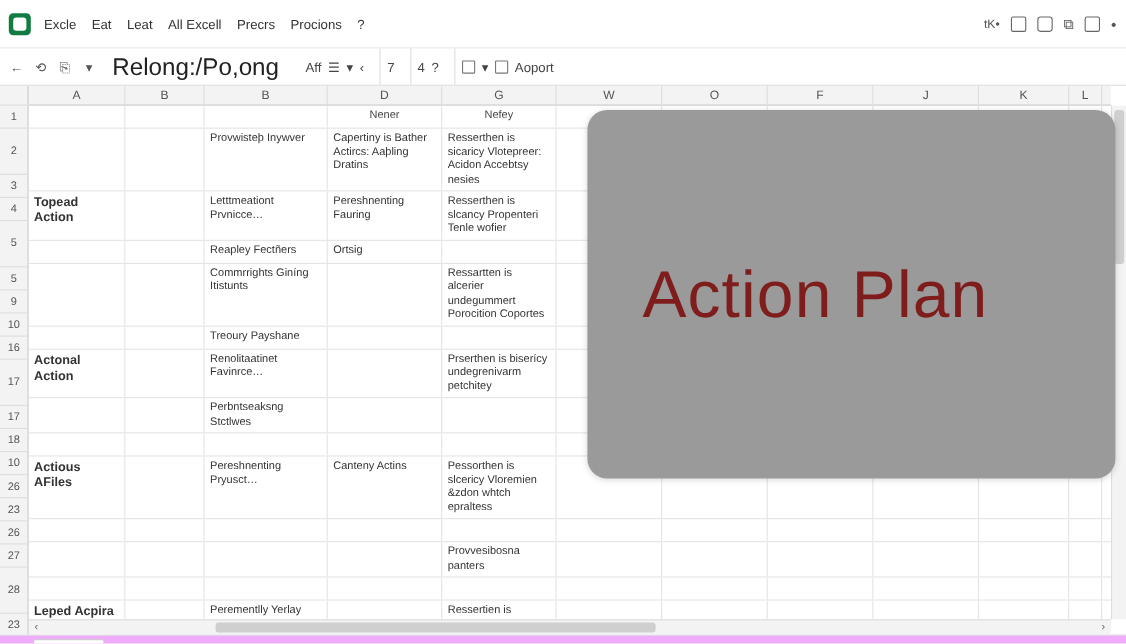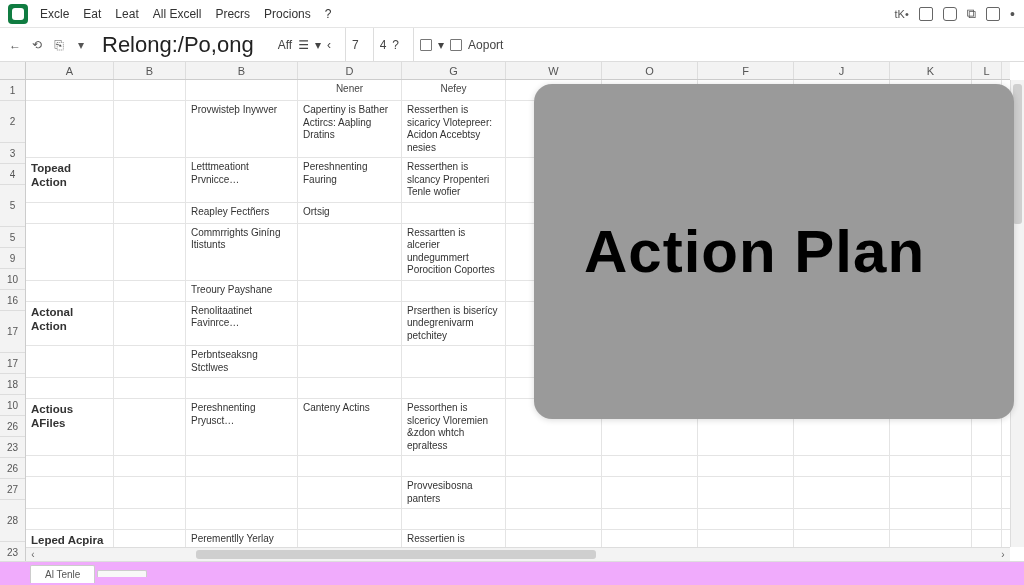--- a/index.html
+++ b/index.html
@@ -1,17 +1,17 @@
 <!DOCTYPE html>
 <html><head>
 <meta charset="utf-8">
 <style>
 *{box-sizing:border-box;margin:0;padding:0;font-family:"Segoe UI",Arial,sans-serif}
 body{width:1024px;height:585px;overflow:hidden;background:#fff;color:#333;font-size:11px;position:relative}
-.topbar{height:28px;display:flex;align-items:center;padding:0 8px;border-bottom:1px solid #e5e5e5}
+.topbar{height:44px;display:flex;align-items:center;padding:0 8px;border-bottom:1px solid #e5e5e5}
 .app-icon{width:20px;height:20px;background:#107c41;border-radius:4px;margin-right:12px;position:relative}
 .app-icon::after{content:"";position:absolute;left:4px;top:4px;width:12px;height:12px;border-radius:3px;background:#fff}
 .menu{display:flex;gap:14px;font-size:12px;color:#333}
 .menu span{cursor:pointer}
 .topbar-right{margin-left:auto;display:flex;gap:10px;align-items:center;color:#555}
 .topbar-right .ico{width:14px;height:14px;border:1.5px solid #666;border-radius:2px}
 .topbar-right .dots{font-size:14px;letter-spacing:1px}
 
 .toolbar{height:34px;display:flex;align-items:center;padding:0 8px;gap:8px;border-bottom:1px solid #ddd}
 .nav-ico{width:14px;height:14px;color:#555;display:flex;align-items:center;justify-content:center;font-size:12px}
@@ -43,21 +43,21 @@
 .vthumb{position:absolute;left:2px;right:2px;top:4px;height:140px;background:#cfcfcf;border-radius:3px}
 .hscroll{position:absolute;left:26px;right:14px;bottom:0;height:14px;background:#f3f3f3;border-top:1px solid #ddd}
 .hthumb{position:absolute;top:2px;bottom:2px;left:170px;width:400px;background:#cfcfcf;border-radius:3px}
 .hscroll .arrow{position:absolute;top:0;width:14px;height:14px;text-align:center;font-size:10px;color:#666;line-height:14px}
 
 .tabstrip{height:24px;display:flex;align-items:center;background:#f0abfc;border-top:1px solid #ddd;padding-left:30px;gap:2px}
 .tab{padding:3px 14px;background:#fff;border:1px solid #ccc;border-bottom:none;font-size:10px;color:#555;border-radius:2px 2px 0 0}
 .tab.blank{background:#f8f8f8;width:50px}
 
 .overlay{position:absolute;right:10px;top:22px;width:480px;height:335px;background:#9a9a9a;border-radius:18px;z-index:10;box-shadow:0 1px 6px rgba(0,0,0,0.15);display:flex;align-items:center;justify-content:center}
-.overlay-txt{color:#000000;font-size:60px;font-weight:700;letter-spacing:1px;white-space:nowrap;overflow:hidden;width:100%;padding-left:50px}
+.overlay-txt{color:#7f1d1d;font-size:60px;font-weight:400;letter-spacing:1px;white-space:nowrap;overflow:hidden;width:100%;padding-left:50px}
 </style>
 </head>
 <body>
 
 <div class="topbar">
   <div class="app-icon"></div>
   <div class="menu">
     <span>Excle</span>
     <span>Eat</span>
     <span>Leat</span>

